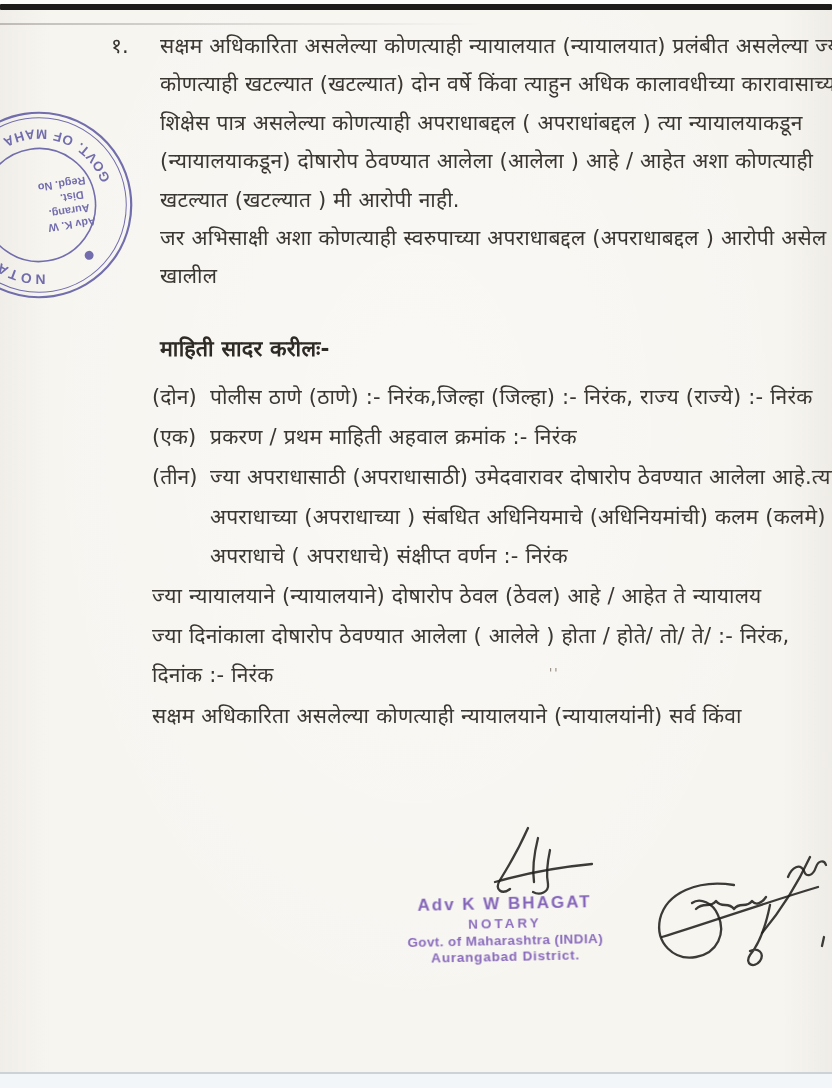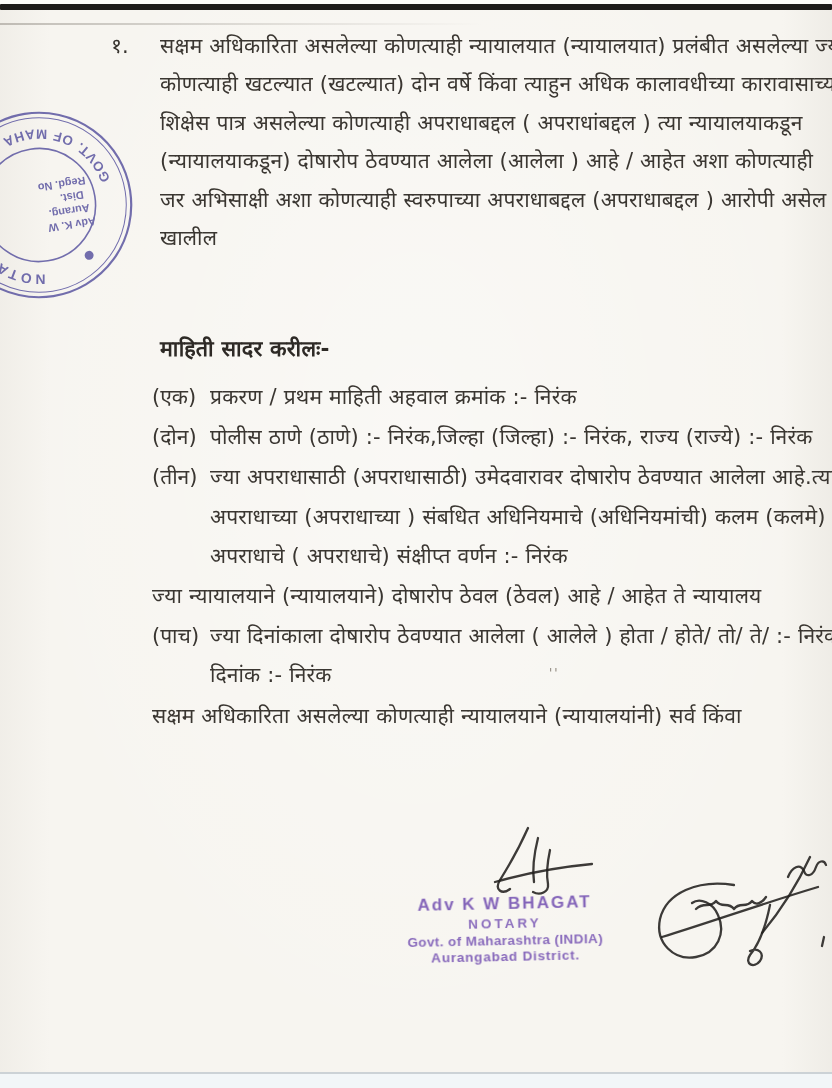--- a/index.html
+++ b/index.html
@@ -100,58 +100,58 @@
       </g>
     </g>
   </svg>
 
   <div class="para-number">१.</div>
   <div class="para1">
     <div class="line">सक्षम अधिकारिता असलेल्या कोणत्याही न्यायालयात (न्यायालयात) प्रलंबीत असलेल्या ज्या</div>
     <div class="line">कोणत्याही खटल्यात (खटल्यात) दोन वर्षे किंवा त्याहुन अधिक कालावधीच्या कारावासाच्या</div>
     <div class="line">शिक्षेस पात्र असलेल्या कोणत्याही अपराधाबद्दल ( अपराधांबद्दल ) त्या न्यायालयाकडून</div>
     <div class="line">(न्यायालयाकडून) दोषारोप ठेवण्यात आलेला (आलेला ) आहे / आहेत अशा कोणत्याही</div>
+    <div class="line">खटल्यात (खटल्यात ) मी आरोपी नाही.</div>
     <div class="line">जर अभिसाक्षी अशा कोणत्याही स्वरुपाच्या अपराधाबद्दल (अपराधाबद्दल ) आरोपी असेल तर तो</div>
     <div class="line">खालील</div>
   </div>
 
   <div class="section">
     <div class="heading">माहिती सादर करीलः-</div>
 
     <div class="item">
-      <div class="item-label">(एक)</div>
+      <div class="item-label">(दोन)</div>
       <div class="item-lines">
-        <div class="line">प्रकरण / प्रथम माहिती अहवाल क्रमांक :- निरंक</div>
+        <div class="line">पोलीस ठाणे (ठाणे) :- निरंक,जिल्हा (जिल्हा) :- निरंक, राज्य (राज्ये) :- निरंक</div>
       </div>
     </div>
 
     <div class="item">
-      <div class="item-label">(दोन)</div>
+      <div class="item-label">(एक)</div>
       <div class="item-lines">
-        <div class="line">पोलीस ठाणे (ठाणे) :- निरंक,जिल्हा (जिल्हा) :- निरंक, राज्य (राज्ये) :- निरंक</div>
+        <div class="line">प्रकरण / प्रथम माहिती अहवाल क्रमांक :- निरंक</div>
       </div>
     </div>
 
     <div class="item">
       <div class="item-label">(तीन)</div>
       <div class="item-lines">
         <div class="line">ज्या अपराधासाठी (अपराधासाठी) उमेदवारावर दोषारोप ठेवण्यात आलेला आहे.त्या</div>
         <div class="line">अपराधाच्या (अपराधाच्या ) संबधित अधिनियमाचे (अधिनियमांची) कलम (कलमे) व</div>
         <div class="line">अपराधाचे ( अपराधाचे) संक्षीप्त वर्णन :- निरंक</div>
       </div>
     </div>
 
     <div class="item">
       <div class="item-lines">
         <div class="line">ज्या न्यायालयाने (न्यायालयाने) दोषारोप ठेवल (ठेवल) आहे / आहेत ते न्यायालय</div>
       </div>
     </div>
 
     <div class="item">
-      <div class="item-label">(पाच)</div>
       <div class="item-lines">
         <div class="line">ज्या दिनांकाला दोषारोप ठेवण्यात आलेला ( आलेले ) होता / होते/ तो/ ते/ :- निरंक,</div>
         <div class="line">दिनांक :- निरंक</div>
       </div>
     </div>
 
     <div class="item">
       <div class="item-lines">
         <div class="line">सक्षम अधिकारिता असलेल्या कोणत्याही न्यायालयाने (न्यायालयांनी) सर्व किंवा</div>
       </div>

